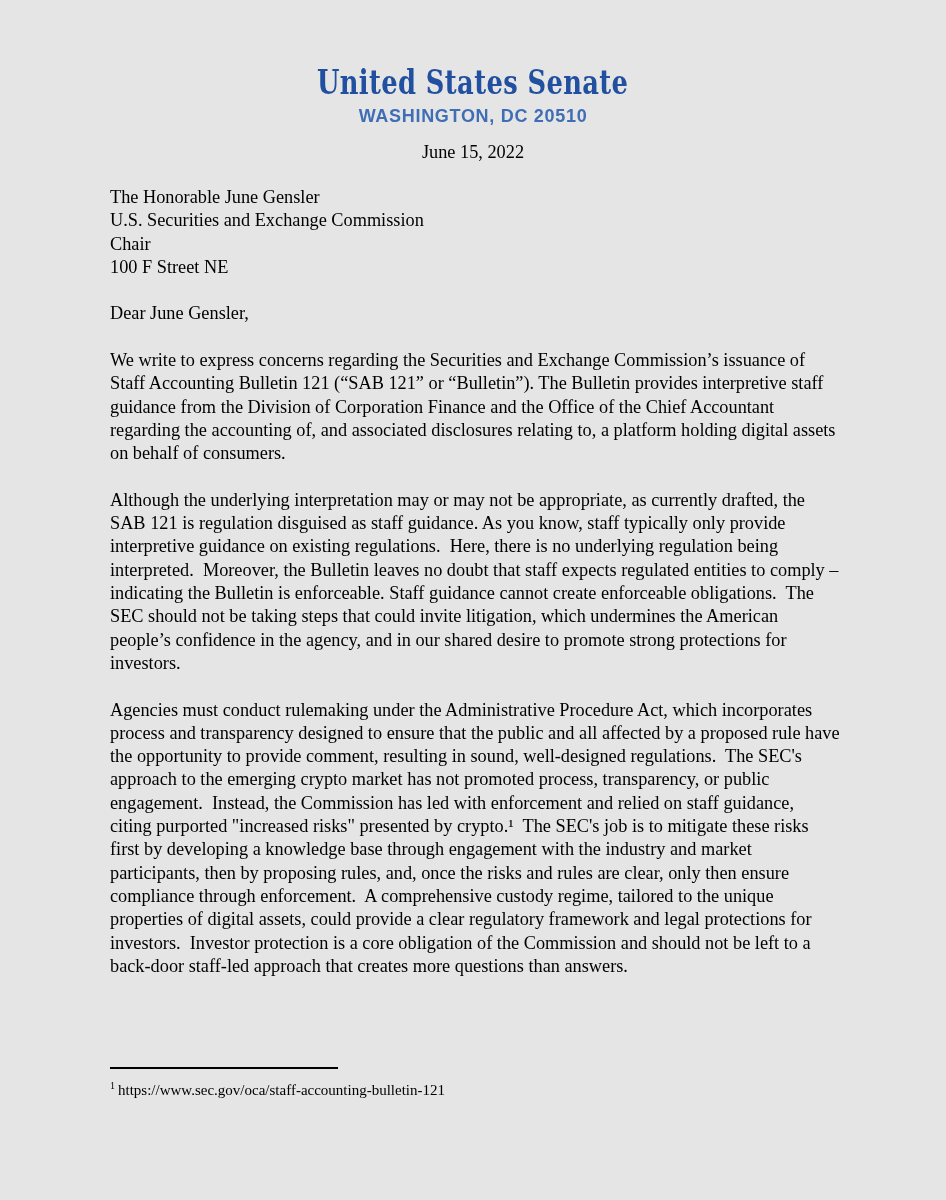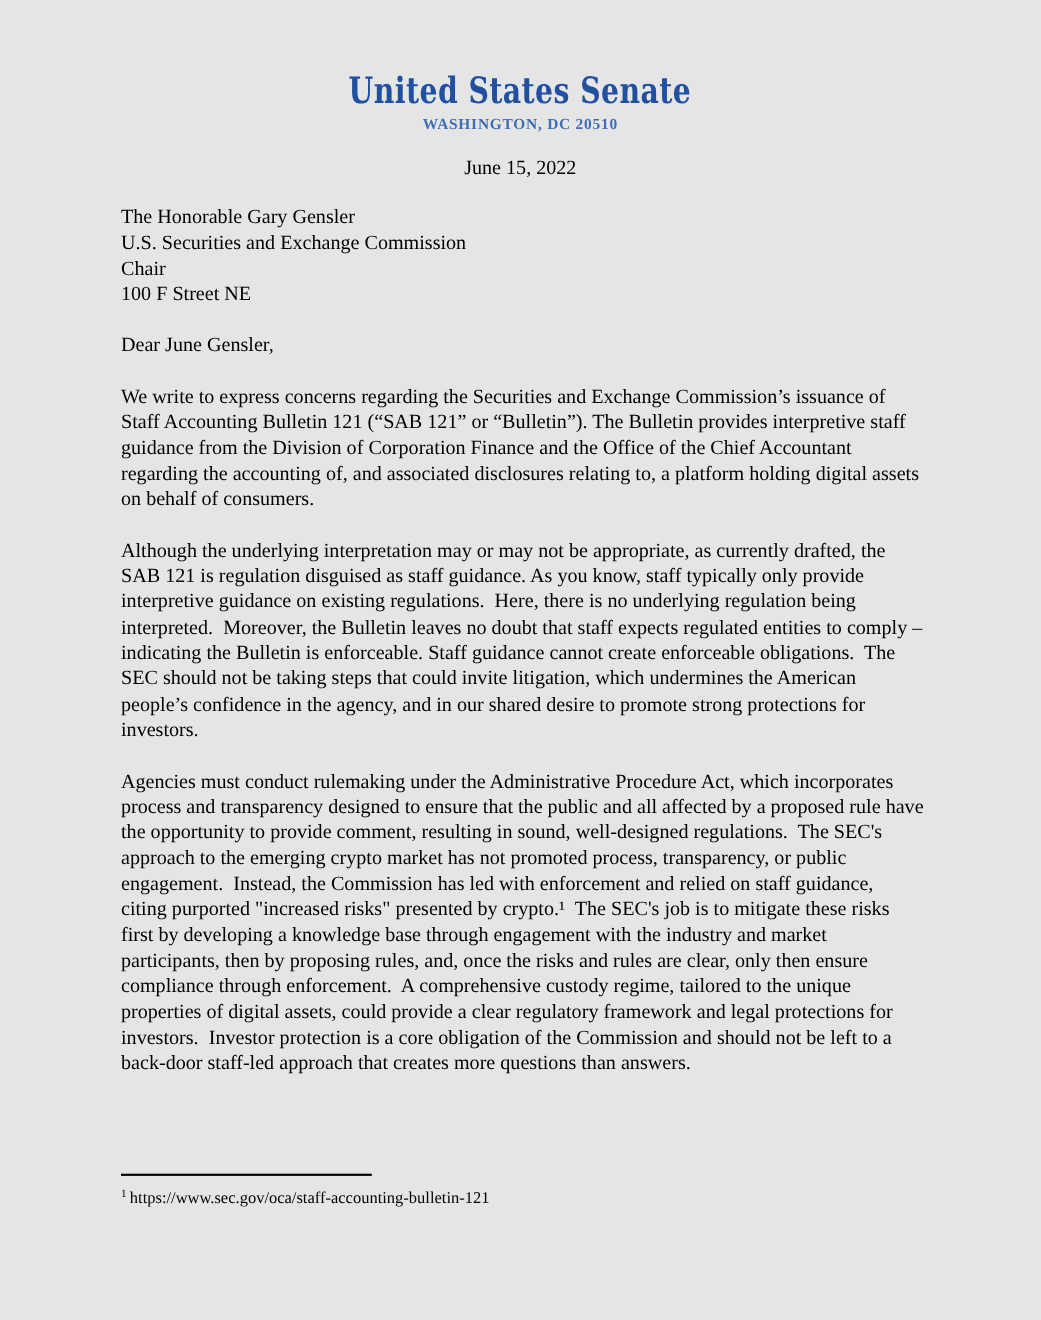--- a/index.html
+++ b/index.html
@@ -25,23 +25,23 @@
     font-weight: bold;
     font-size: 33px;
     line-height: 1.05;
     color: #2150a0;
     transform: scaleX(0.78);
     transform-origin: center;
     letter-spacing: 0.5px;
   }
   .lh-city {
     margin-top: 5px;
-    font-family: Liberation Serif, serif;
+    font-family: Liberation Sans, sans-serif;
     font-weight: bold;
-    font-size: 14px;
+    font-size: 18px;
     letter-spacing: 0.7px;
     color: #3f6db6;
   }
   .date-line {
     position: absolute;
     top: 141px;
     left: 0;
     width: 100%;
     text-align: center;
     font-size: 18.3px;
@@ -84,21 +84,21 @@
 
   <div class="letterhead">
     <div class="lh-title">United States Senate</div>
     <div class="lh-city">WASHINGTON, DC 20510</div>
   </div>
 
   <div class="date-line">June 15, 2022</div>
 
   <div class="content">
     <div class="addr-block">
-      <div class="addr-line">The Honorable Gary Gensler</div>
+      <div class="addr-line">The Honorable June Gensler</div>
       <div class="addr-line">U.S. Securities and Exchange Commission</div>
       <div class="addr-line">Chair</div>
       <div class="addr-line">100 F Street NE</div>
     </div>
 
     <div class="salutation">Dear June Gensler,</div>
 
     <p class="para">We write to express concerns regarding the Securities and Exchange Commission’s issuance of Staff Accounting Bulletin 121 (“SAB 121” or “Bulletin”). The Bulletin provides interpretive staff guidance from the Division of Corporation Finance and the Office of the Chief Accountant regarding the accounting of, and associated disclosures relating to, a platform holding digital assets on behalf of consumers.</p>
     <p class="para">Although the underlying interpretation may or may not be appropriate, as currently drafted, the SAB 121 is regulation disguised as staff guidance. As you know, staff typically only provide interpretive guidance on existing regulations.  Here, there is no underlying regulation being interpreted.  Moreover, the Bulletin leaves no doubt that staff expects regulated entities to comply – indicating the Bulletin is enforceable. Staff guidance cannot create enforceable obligations.  The SEC should not be taking steps that could invite litigation, which undermines the American people’s confidence in the agency, and in our shared desire to promote strong protections for investors.</p>
     <p class="para">Agencies must conduct rulemaking under the Administrative Procedure Act, which incorporates process and transparency designed to ensure that the public and all affected by a proposed rule have the opportunity to provide comment, resulting in sound, well-designed regulations.  The SEC's approach to the emerging crypto market has not promoted process, transparency, or public engagement.  Instead, the Commission has led with enforcement and relied on staff guidance, citing purported "increased risks" presented by crypto.¹  The SEC's job is to mitigate these risks first by developing a knowledge base through engagement with the industry and market participants, then by proposing rules, and, once the risks and rules are clear, only then ensure compliance through enforcement.  A comprehensive custody regime, tailored to the unique properties of digital assets, could provide a clear regulatory framework and legal protections for investors.  Investor protection is a core obligation of the Commission and should not be left to a back-door staff-led approach that creates more questions than answers.</p>

